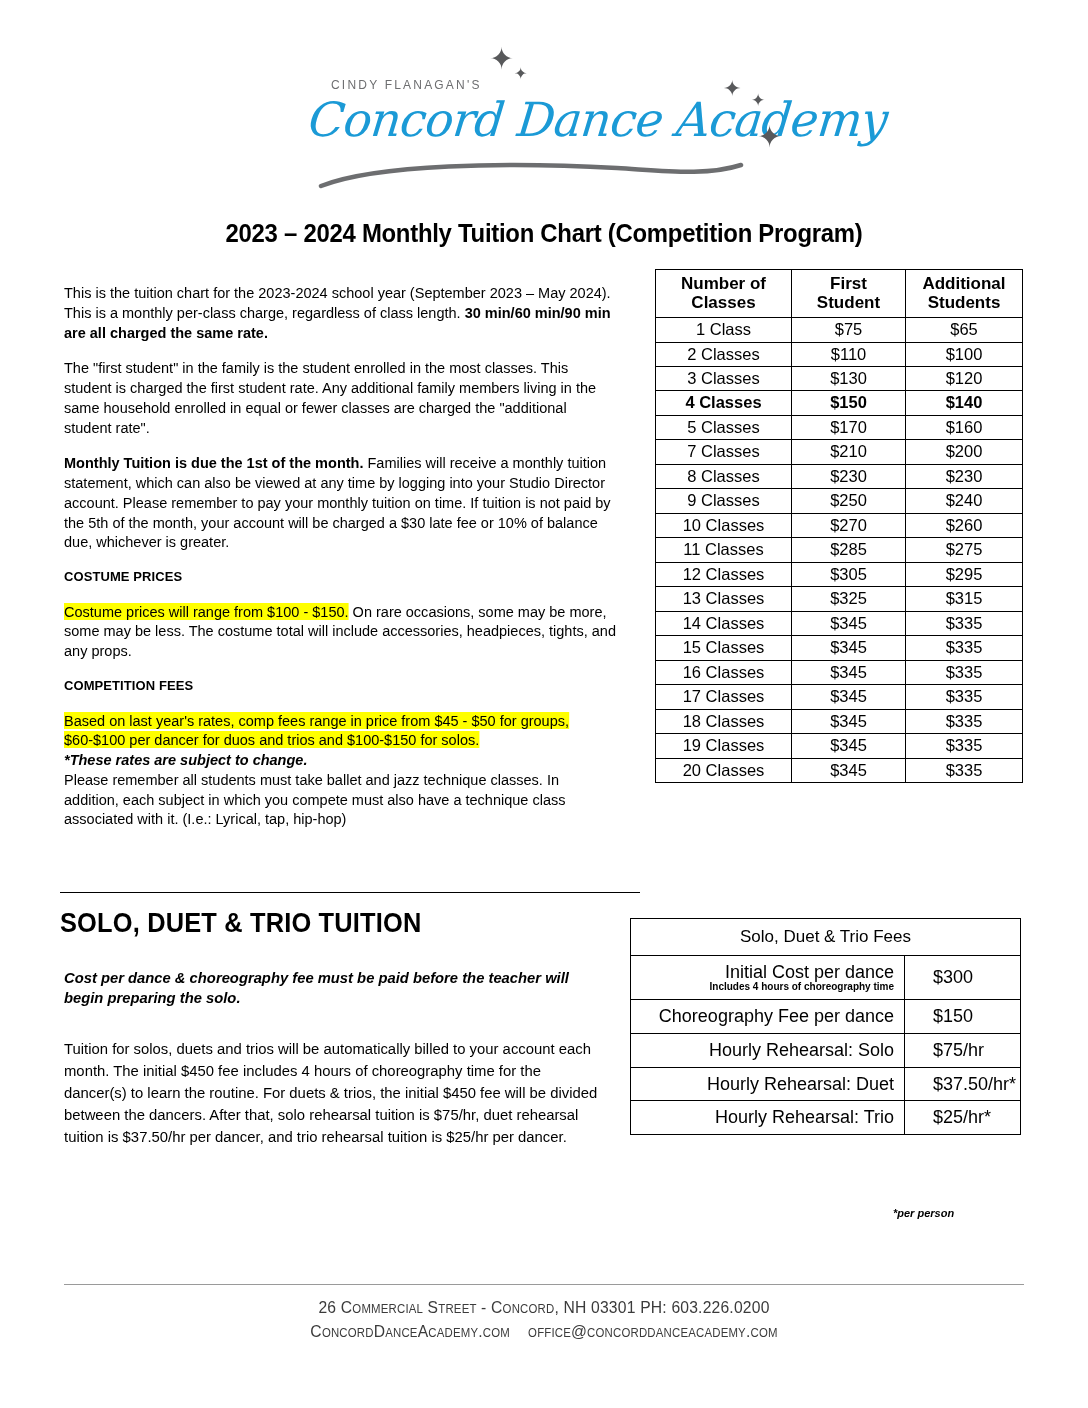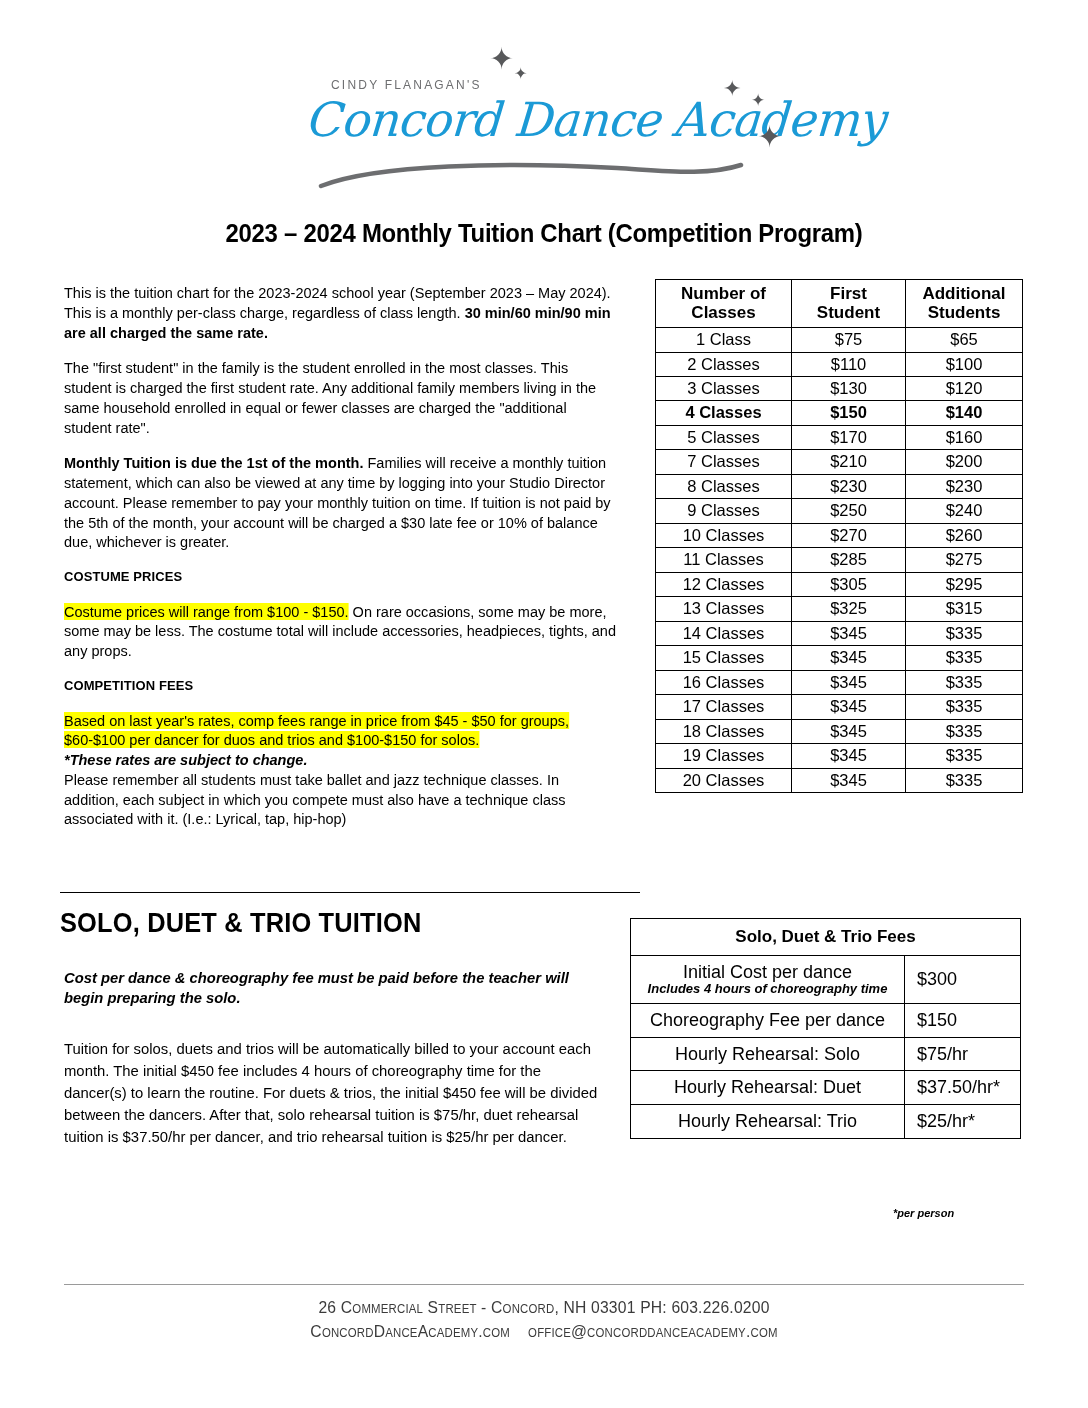--- a/index.html
+++ b/index.html
@@ -123,21 +123,21 @@
     top: 892px;
     width: 580px;
     height: 0;
     border-top: 1.3px solid #000;
   }
 
   
   .tuition-table {
     position: absolute;
     left: 655px;
-    top: 279px;
+    top: 269px;
     width: 367px;
     border-collapse: collapse;
     table-layout: fixed;
     font-size: 16.5px;
     padding-left: 9px;
   }
   .tuition-table td, .tuition-table th {
     border: 1.6px solid #000;
     text-align: center;
     padding: 2px 0 3px 0;
@@ -203,31 +203,30 @@
   .fees-table col.f2 { width: 116px; }
   .fees-table th, .fees-table td {
     border: 1.6px solid #000;
     padding: 6px 10px;
     font-weight: normal;
     vertical-align: middle;
     line-height: 1.15;
   }
   .fees-table thead th {
     text-align: center;
-    font-weight: bold;
+    font-weight: normal;
     font-size: 17px;
     padding: 8px 0;
   }
-  .fees-table td.label { text-align: center; }
-  .fees-table td.value { text-align: left; padding-left: 12px; }
+  .fees-table td.label { text-align: right; }
+  .fees-table td.value { text-align: left; padding-left: 28px; }
   .fees-sub {
     display: block;
-    font-size: 13px;
-    font-weight: bold;
-    font-style: italic;
+    font-size: 10px;
+    font-weight: bold;
     line-height: 1.2;
     margin-top: -1px;
   }
   .fees-note {
     position: absolute;
     left: 893px;
     top: 1207px;
     font-size: 11px;
     font-weight: bold;
     font-style: italic;

